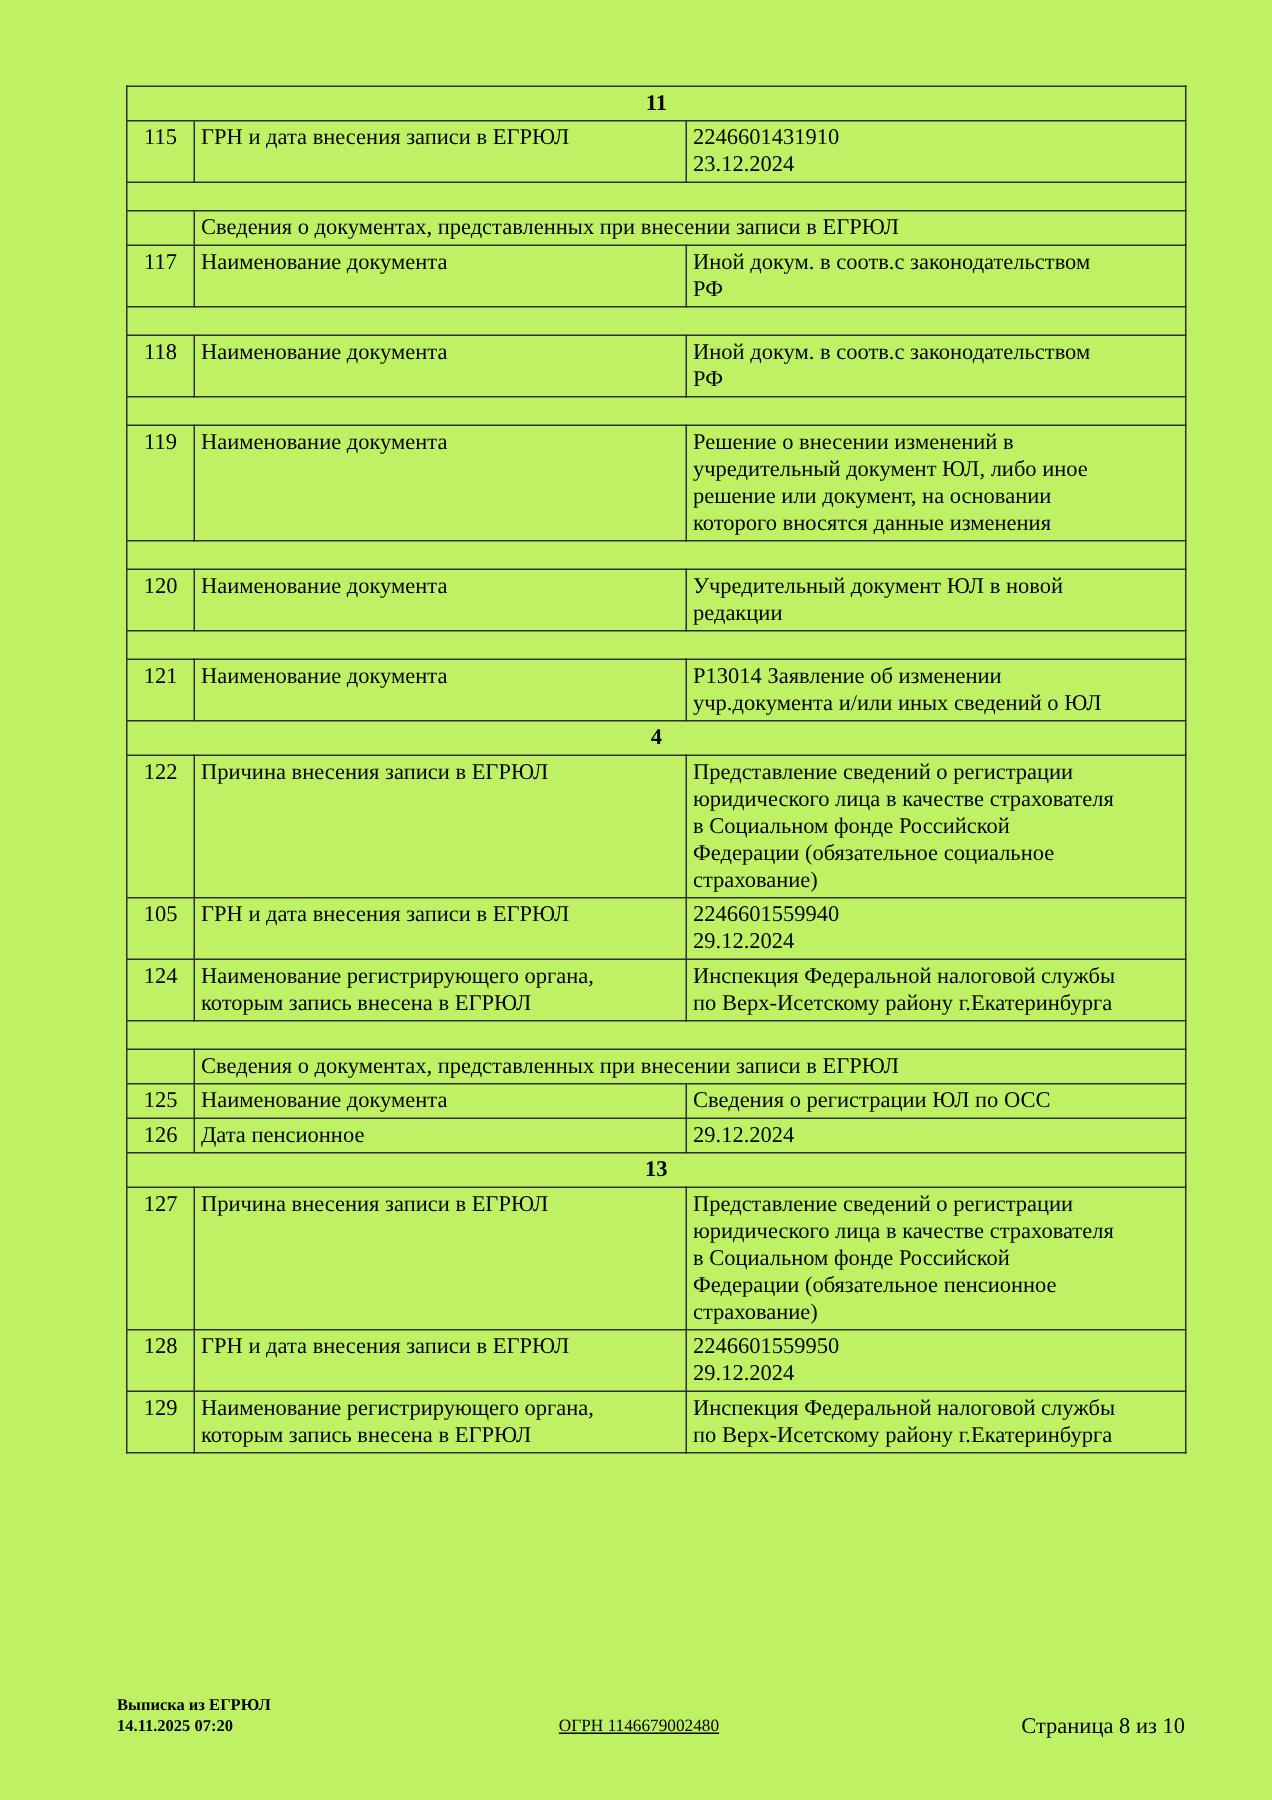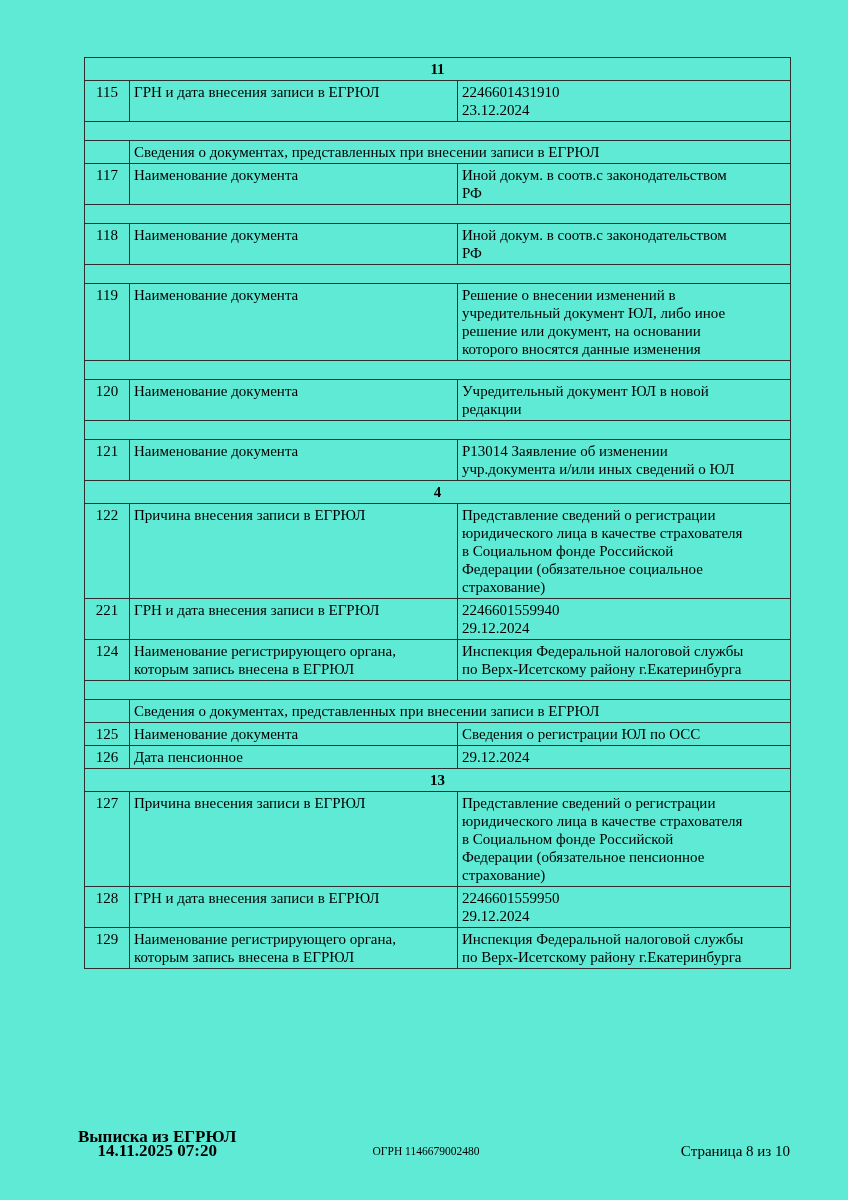--- a/index.html
+++ b/index.html
@@ -5,21 +5,21 @@
   * { box-sizing: border-box; }
   html, body {
     margin: 0;
     padding: 0;
     background: #ffffff;
   }
   .page {
     position: relative;
     width: 848px;
     height: 1200px;
-    background: #5eead4;
+    background: #bef264;
     color: #000000;
     font-family: "Liberation Serif", "DejaVu Serif", serif;
     overflow: hidden;
   }
   table.doc-table {
     position: absolute;
     left: 84px;
     top: 57px;
     width: 706px;
     border-collapse: collapse;
@@ -50,33 +50,33 @@
     height: 22px;
   }
   tr.blank-row td {
     height: 19px;
     padding: 0;
   }
   .footer-left {
     position: absolute;
     left: 78px;
     top: 1130px;
-    font-size: 17px;
+    font-size: 11px;
     line-height: 14px;
     font-weight: bold;
-    text-align: center;
   }
   .footer-center {
     position: absolute;
     left: 4px;
     right: 0;
     top: 1144px;
     text-align: center;
     font-size: 11.5px;
     line-height: 14px;
+    text-decoration: underline;
   }
   .footer-right {
     position: absolute;
     right: 58px;
     top: 1144px;
     text-align: right;
     font-size: 15px;
     line-height: 14px;
   }
 </style>
@@ -158,21 +158,21 @@
       <tr>
         <td class="num-cell">122</td>
         <td class="label-cell">Причина внесения записи в ЕГРЮЛ</td>
         <td class="value-cell">Представление сведений о регистрации
 юридического лица в качестве страхователя
 в Социальном фонде Российской
 Федерации (обязательное социальное
 страхование)</td>
       </tr>
       <tr>
-        <td class="num-cell">221</td>
+        <td class="num-cell">105</td>
         <td class="label-cell">ГРН и дата внесения записи в ЕГРЮЛ</td>
         <td class="value-cell">2246601559940
 29.12.2024</td>
       </tr>
       <tr>
         <td class="num-cell">124</td>
         <td class="label-cell">Наименование регистрирующего органа,
 которым запись внесена в ЕГРЮЛ</td>
         <td class="value-cell">Инспекция Федеральной налоговой службы
 по Верх-Исетскому району г.Екатеринбурга</td>

